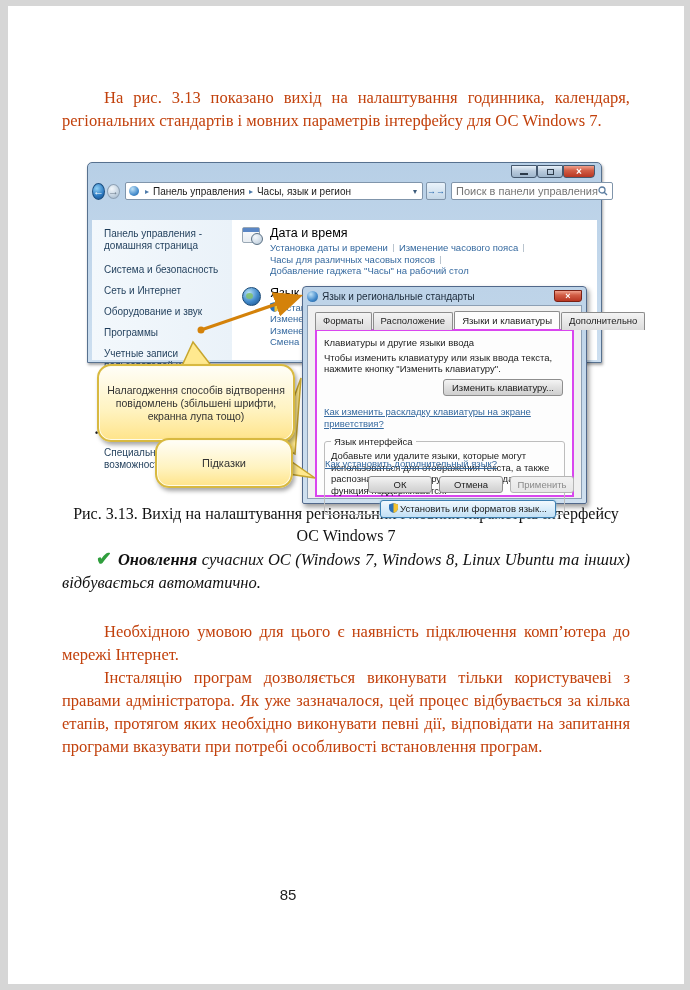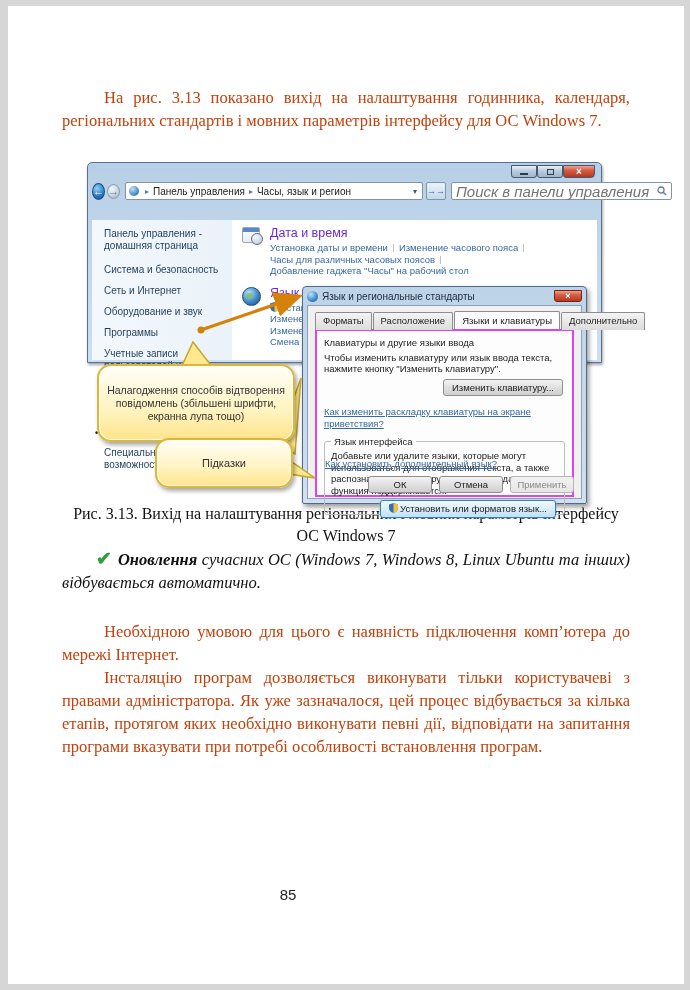--- a/index.html
+++ b/index.html
@@ -32,38 +32,38 @@
   .addr-row { position:absolute; left:4px; top:17px; right:4px; height:22px; display:flex; align-items:center; }
   .navball { width:17px; height:17px; border-radius:50%; display:flex; align-items:center; justify-content:center; font-family:"Liberation Sans",sans-serif; font-size:11px; font-weight:bold; }
   .navball.back { background:radial-gradient(circle at 35% 30%, #8fd0f5, #2a78c0 60%, #1a4e86); color:#fff; border:1px solid #1c4f80; }
   .navball.fwd { width:15px; height:15px; background:radial-gradient(circle at 35% 30%, #f2f7fb, #c3d2e0 60%, #9fb3c6); color:#6a7a8a; border:1px solid #8fa2b5; margin-left:2px; }
   .breadcrumb-bar { margin-left:5px; flex:0 0 298px; height:18px; background:#fff; border:1px solid #8095ab; border-radius:2px; display:flex; align-items:center; font-family:"Liberation Sans",sans-serif; font-size:10px; color:#1b1b1b; padding:0 3px; overflow:hidden; white-space:nowrap; }
   .bc-arrow { color:#4a78a8; font-size:8px; padding:0 4px; }
   .bc-icon { width:10px; height:10px; border-radius:50%; background:radial-gradient(circle at 35% 30%, #bfe2f7, #3f87c9 65%, #23598c); margin-right:2px; }
   .bc-dd { margin-left:auto; color:#3a5a7a; font-size:8px; padding:0 2px; }
   .go-btns { margin-left:3px; width:26px; height:18px; background:linear-gradient(#eaf3fb,#c5d8e8); border:1px solid #8095ab; border-radius:2px; display:flex; align-items:center; justify-content:center; font-family:"Liberation Sans",sans-serif; font-size:9px; color:#2d6cb0; }
   .search-box { margin-left:5px; flex:1; height:18px; background:#fff; border:1px solid #8095ab; border-radius:2px; display:flex; align-items:center; padding:0 4px; }
-  .search-box input { border:none; outline:none; flex:1; font-family:"Liberation Sans",sans-serif; font-size:15px; font-style:italic; color:#8a97a5; background:transparent; min-width:0; }
+  .search-box input { border:none; outline:none; flex:1; font-family:"Liberation Sans",sans-serif; font-size:11px; color:#8a97a5; background:transparent; min-width:0; }
   .mag { flex:0 0 auto; }
 
   .cpbody { position:absolute; left:4px; top:41px; right:4px; bottom:2px; background:#ffffff; display:flex;margin-top:16px; }
   .cpsidebar { flex:0 0 140px; background:linear-gradient(90deg,#f3f8fc,#eaf2f9); padding:8px 6px 0 12px; font-family:"Liberation Sans",sans-serif; font-size:10px; line-height:12px; color:#1f3d5a; }
   .sb-item { margin-bottom:9px; cursor:pointer; }
   .sb-item.home { margin-bottom:12px; }
   .sb-item.active { font-weight:bold; color:#16456e; position:relative; }
   .sb-item.active .bullet { position:absolute; left:-9px; top:1px; font-size:9px; color:#1b1b1b; }
   .cpmain { flex:1; padding:6px 6px 0 10px; font-family:"Liberation Sans",sans-serif; }
   .cp-group { position:relative; padding-left:28px; margin-bottom:9px; }
   .cp-gicon { position:absolute; left:0; top:1px; width:20px; height:20px; }
   .dt-icon { width:18px; height:16px; background:linear-gradient(#fdfdfd,#e8edf2); border:1px solid #9aa8b5; border-radius:2px; position:relative; }
   .dt-icon::before { content:""; position:absolute; left:0; top:0; right:0; height:4px; background:#5b87c5; }
   .dt-icon::after { content:""; position:absolute; right:-4px; bottom:-3px; width:10px; height:10px; border-radius:50%; background:radial-gradient(circle at 35% 30%, #f5f9fd, #c9d6e2 70%, #8fa3b5); border:1px solid #5d7386; }
   .globe-icon { width:19px; height:19px; border-radius:50%; background:radial-gradient(circle at 35% 30%, #b9e3f9, #3f87c9 55%, #1c4e80); border:1px solid #194a77; position:relative; }
   .globe-icon::after { content:""; position:absolute; left:3px; top:5px; width:7px; height:6px; border-radius:50%; background:#7fbf6a; opacity:.85; }
-  .cp-gtitle { font-size:12.5px; color:#6d28d9; margin-bottom:2px; cursor:pointer; }
+  .cp-gtitle { font-size:12.5px; color:#000000; margin-bottom:2px; cursor:pointer; }
   .cp-links { font-size:9.5px; line-height:11.5px; color:#35699f; }
   .cp-link { cursor:pointer; white-space:nowrap; }
   .cp-sep { display:inline-block; width:1px; height:8px; background:#b9c4ce; margin:0 5px; vertical-align:middle; }
   .shield { display:inline-block; vertical-align:-1px; margin-right:2px; }
 
   
   .dialog { position:absolute; left:217px; top:128px; width:285px; height:218px; background:linear-gradient(#bdd3e8,#cfe0ef); border:1px solid #51688a; border-radius:4px 4px 2px 2px; box-shadow:2px 3px 5px rgba(0,0,0,.4); z-index:5; font-family:"Liberation Sans",sans-serif; }
   .dlg-titlebar { height:18px; display:flex; align-items:center; padding:0 4px; }
   .dlg-ico { width:11px; height:11px; border-radius:50%; background:radial-gradient(circle at 35% 30%, #bfe2f7, #3f87c9 60%, #23598c); margin-right:4px; }
   .dlg-title { font-size:10px; color:#1b2a3a; }

